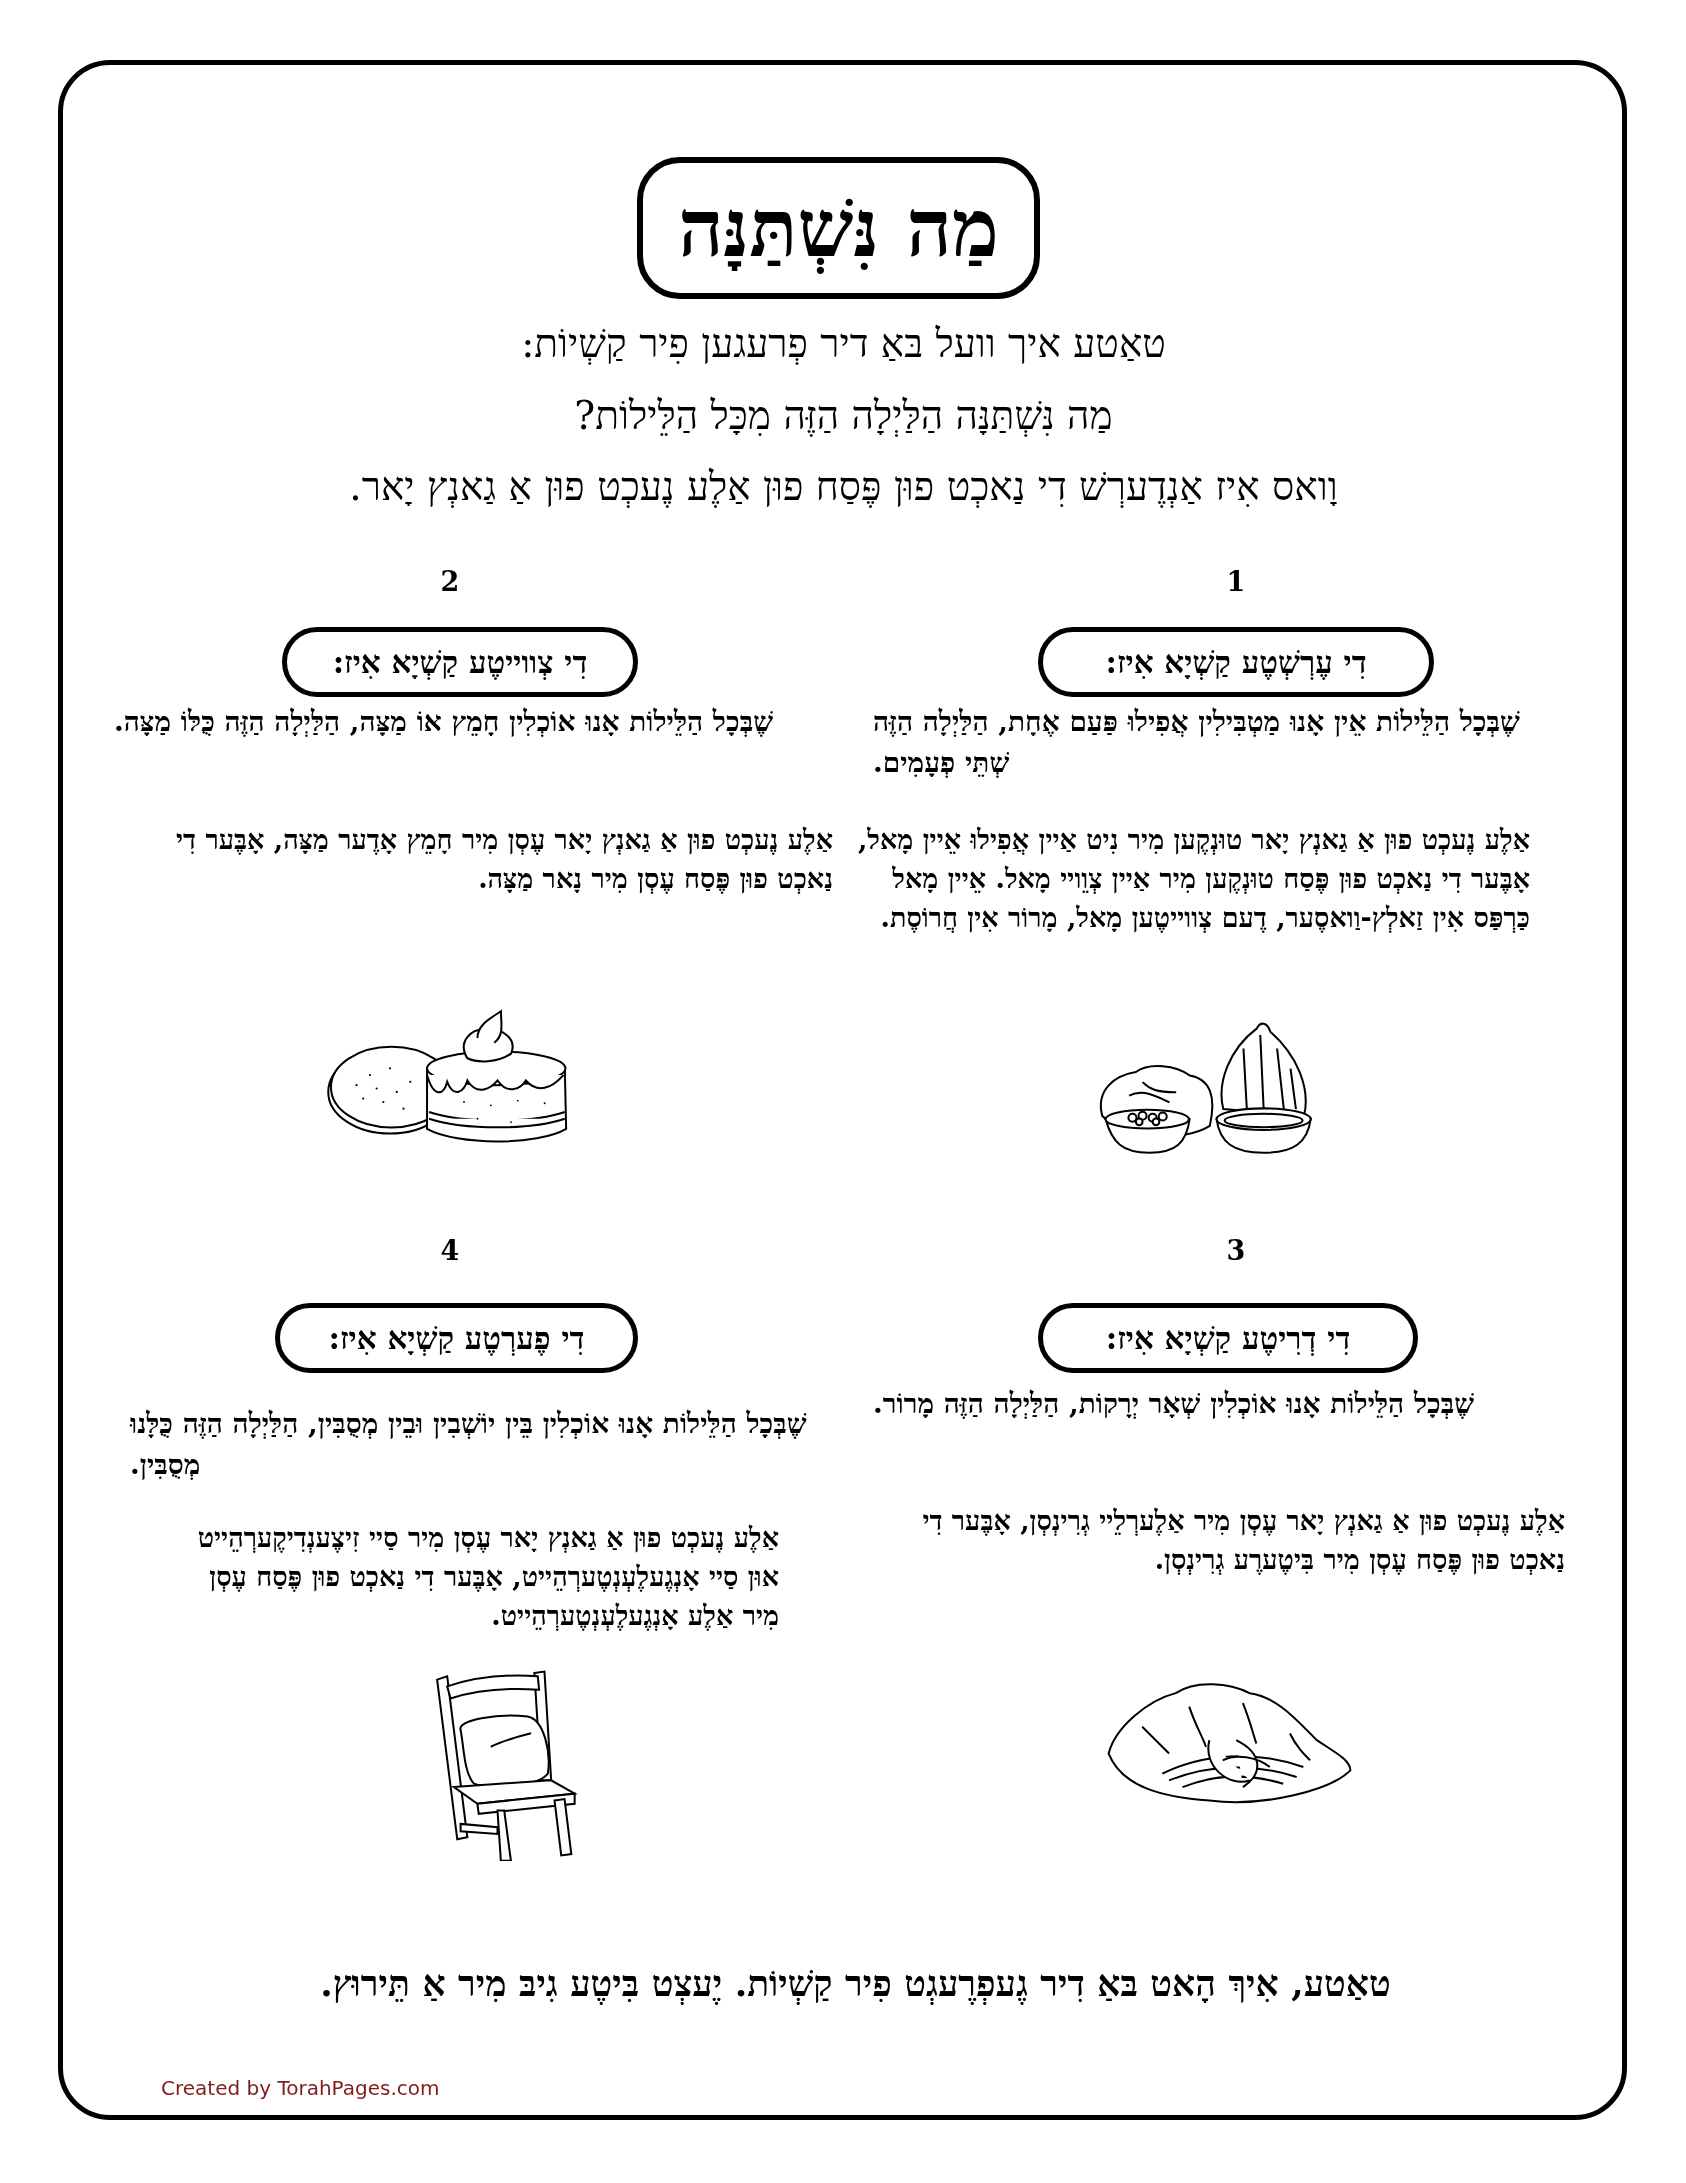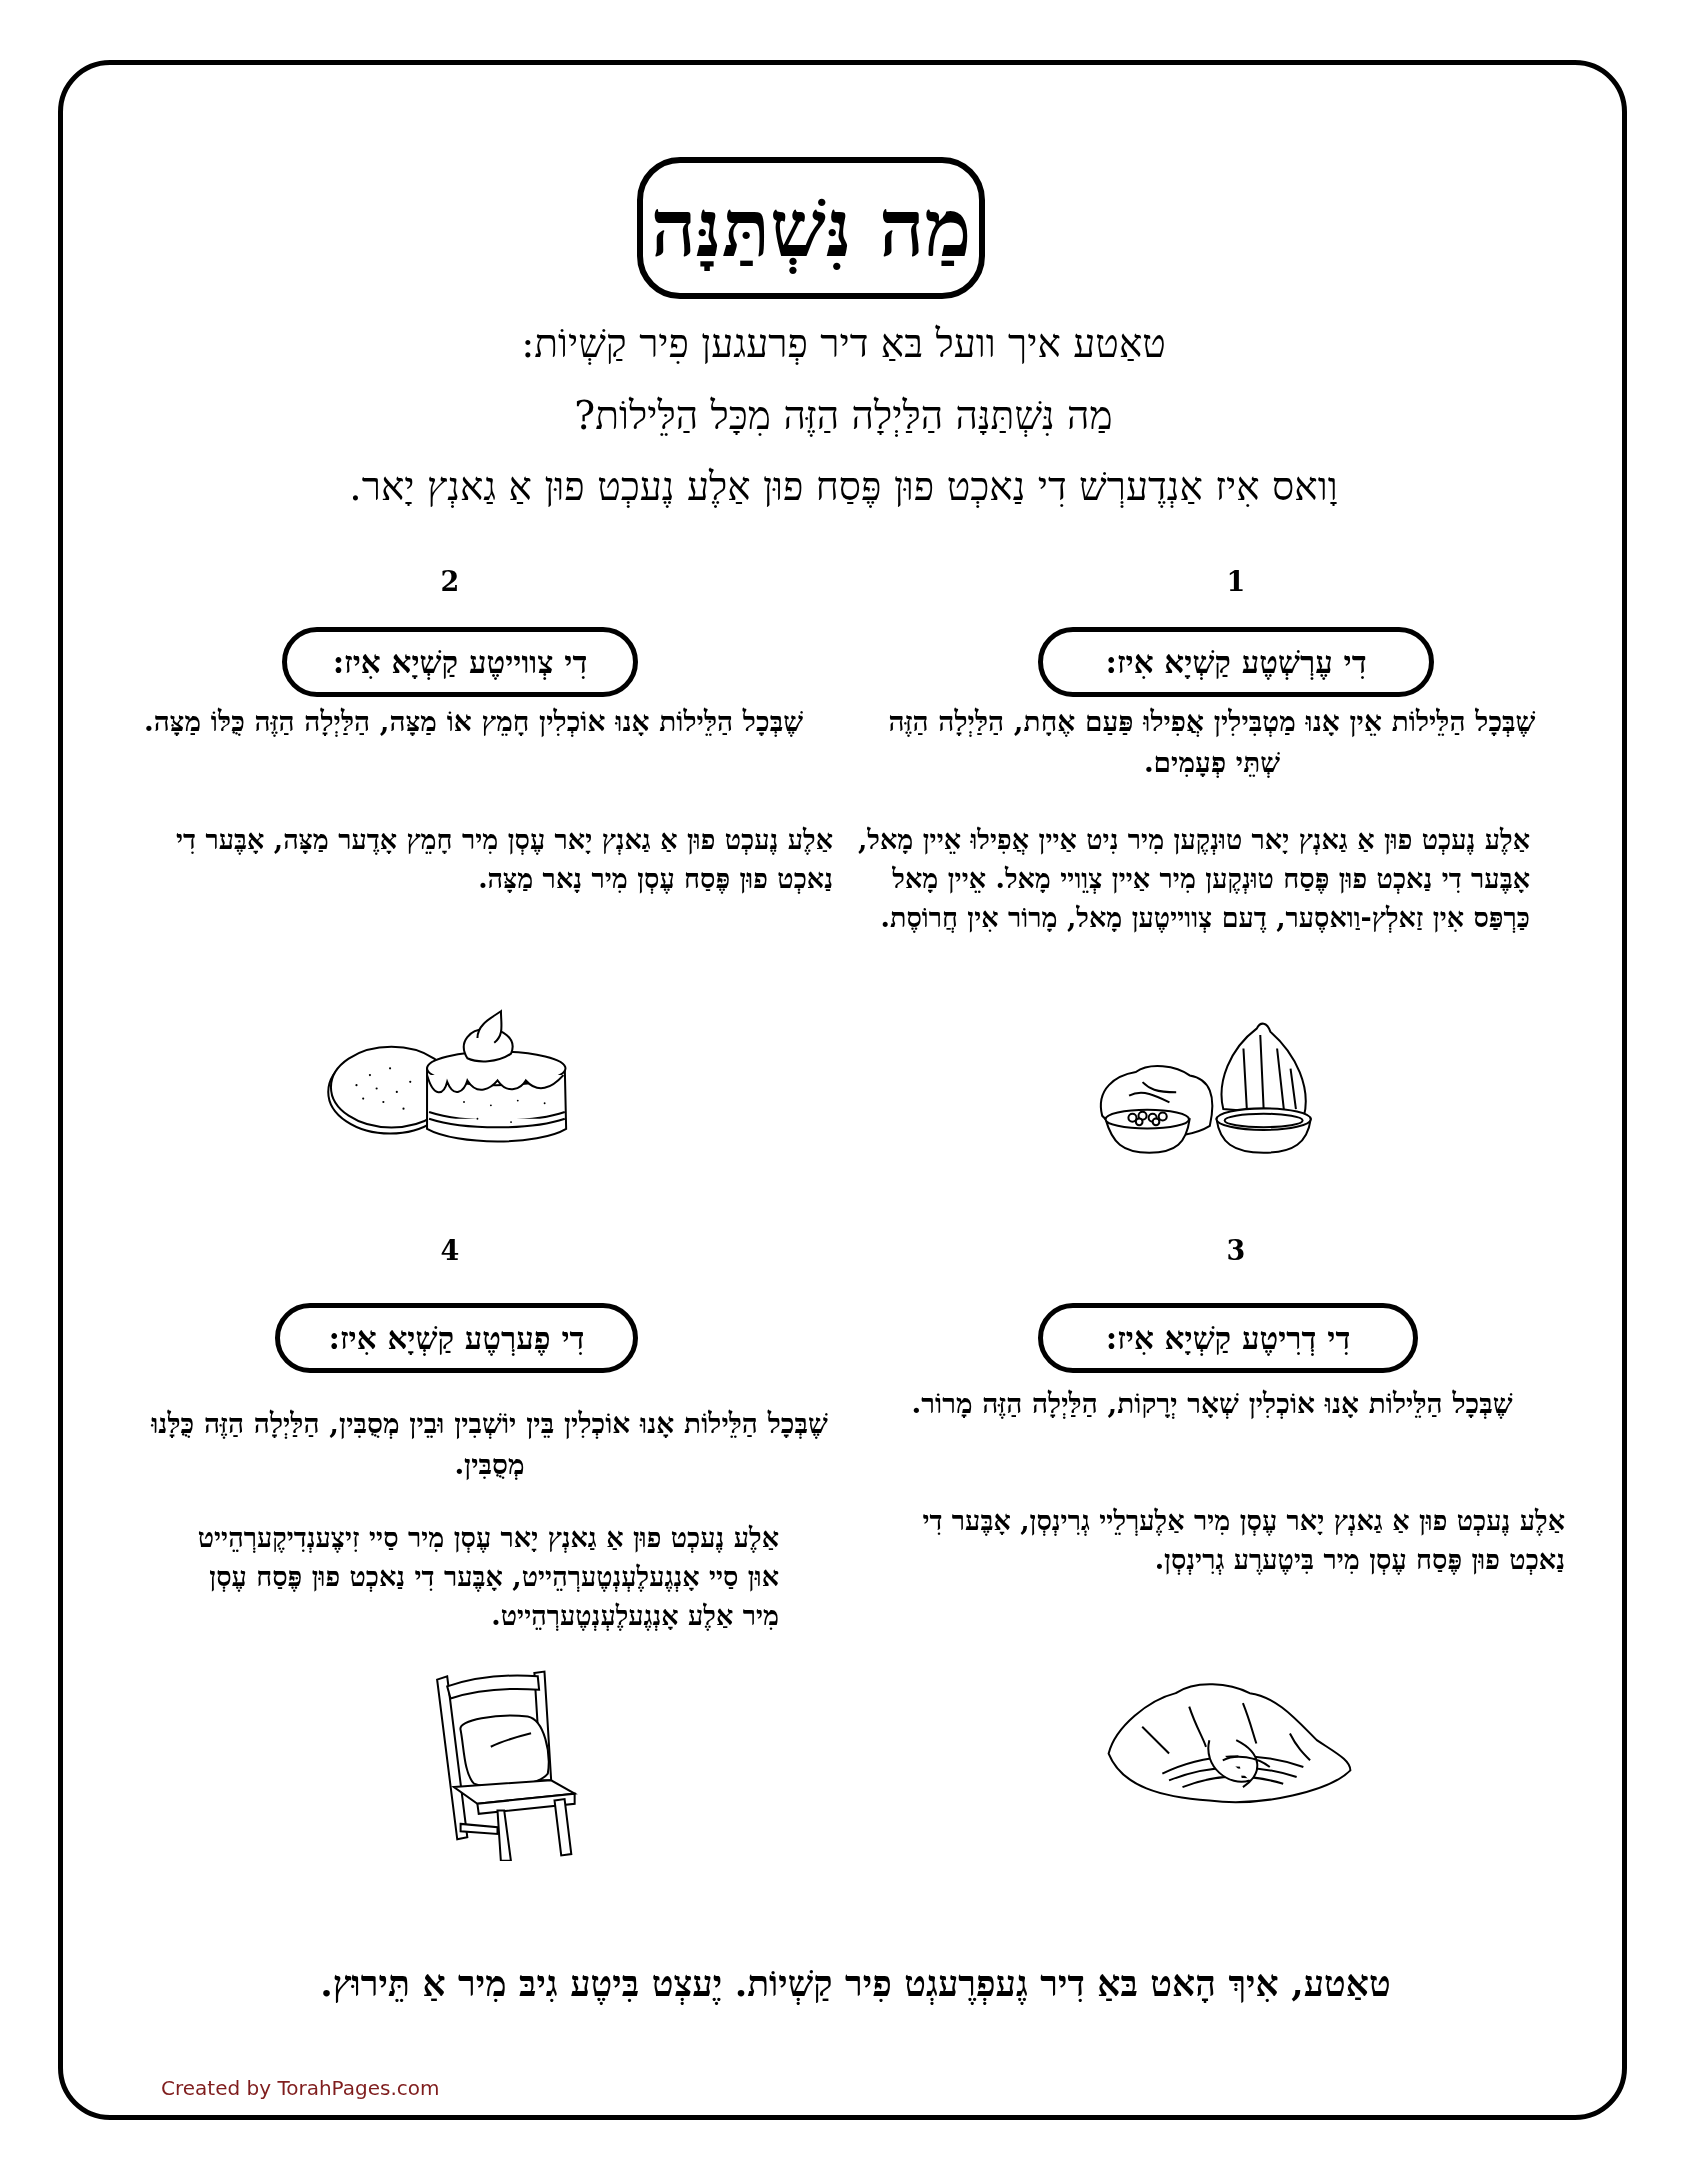--- a/index.html
+++ b/index.html
@@ -1,31 +1,31 @@
 <!DOCTYPE html>
 <html style="font-size:10.7px"><head>
 <meta charset="utf-8">
 <style>
   html, body { margin:0; padding:0; background:#ffffff; }
   body { width:1687px; height:2183px; position:relative; overflow:hidden;
          font-family:"DejaVu Serif", "Liberation Serif", serif; color:#000; }
   .frame { position:absolute; left:58px; top:60px; width:1559px; height:2050px;
            border:5.4px solid #000; border-radius:52px; box-sizing:content-box; }
-  .title-box { position:absolute; left:637px; top:157px; width:348px; height:142px;
+  .title-box { position:absolute; left:637px; top:157px; width:403px; height:142px;
                border:6px solid #000; border-radius:43px; box-sizing:border-box;
                display:flex; align-items:center; justify-content:center; }
   .title-text { font-size:79px; font-weight:bold; direction:rtl; line-height:1;
                 font-family:"DejaVu Serif", "Liberation Serif", serif; }
   .intro-line { position:absolute; left:101px; width:1485px; text-align:center;
                 direction:rtl; font-weight:normal; font-size:39px; line-height:1.2; }
   .qnum { position:absolute; font-weight:bold; font-size:27px; text-align:center; width:54px; }
   .qbox { position:absolute; height:70px; border:5.4px solid #000; border-radius:35px;
           box-sizing:border-box; display:flex; align-items:center; justify-content:center;
           direction:rtl; font-weight:bold; font-size:31px; white-space:nowrap; }
-  .qtext { position:absolute; text-align:center; direction:rtl; font-weight:bold;
+  .qtext { position:absolute; text-align:left; direction:rtl; font-weight:bold;
            font-size:28px; line-height:1.45; }
   .answer { position:absolute; text-align:right; direction:rtl; font-weight:bold;
             font-size:27px; line-height:1.45; }
   .illus { position:absolute; }
   .closing { position:absolute; left:113px; width:1485px; top:1962px; text-align:center;
              direction:rtl; font-weight:bold; font-size:36px; }
   .credit { position:absolute; left:161px; top:2076px; font-family:"DejaVu Sans", "Liberation Sans", sans-serif;
             font-size:20px; color:#7f1d1d; }
 </style>
 </head>

